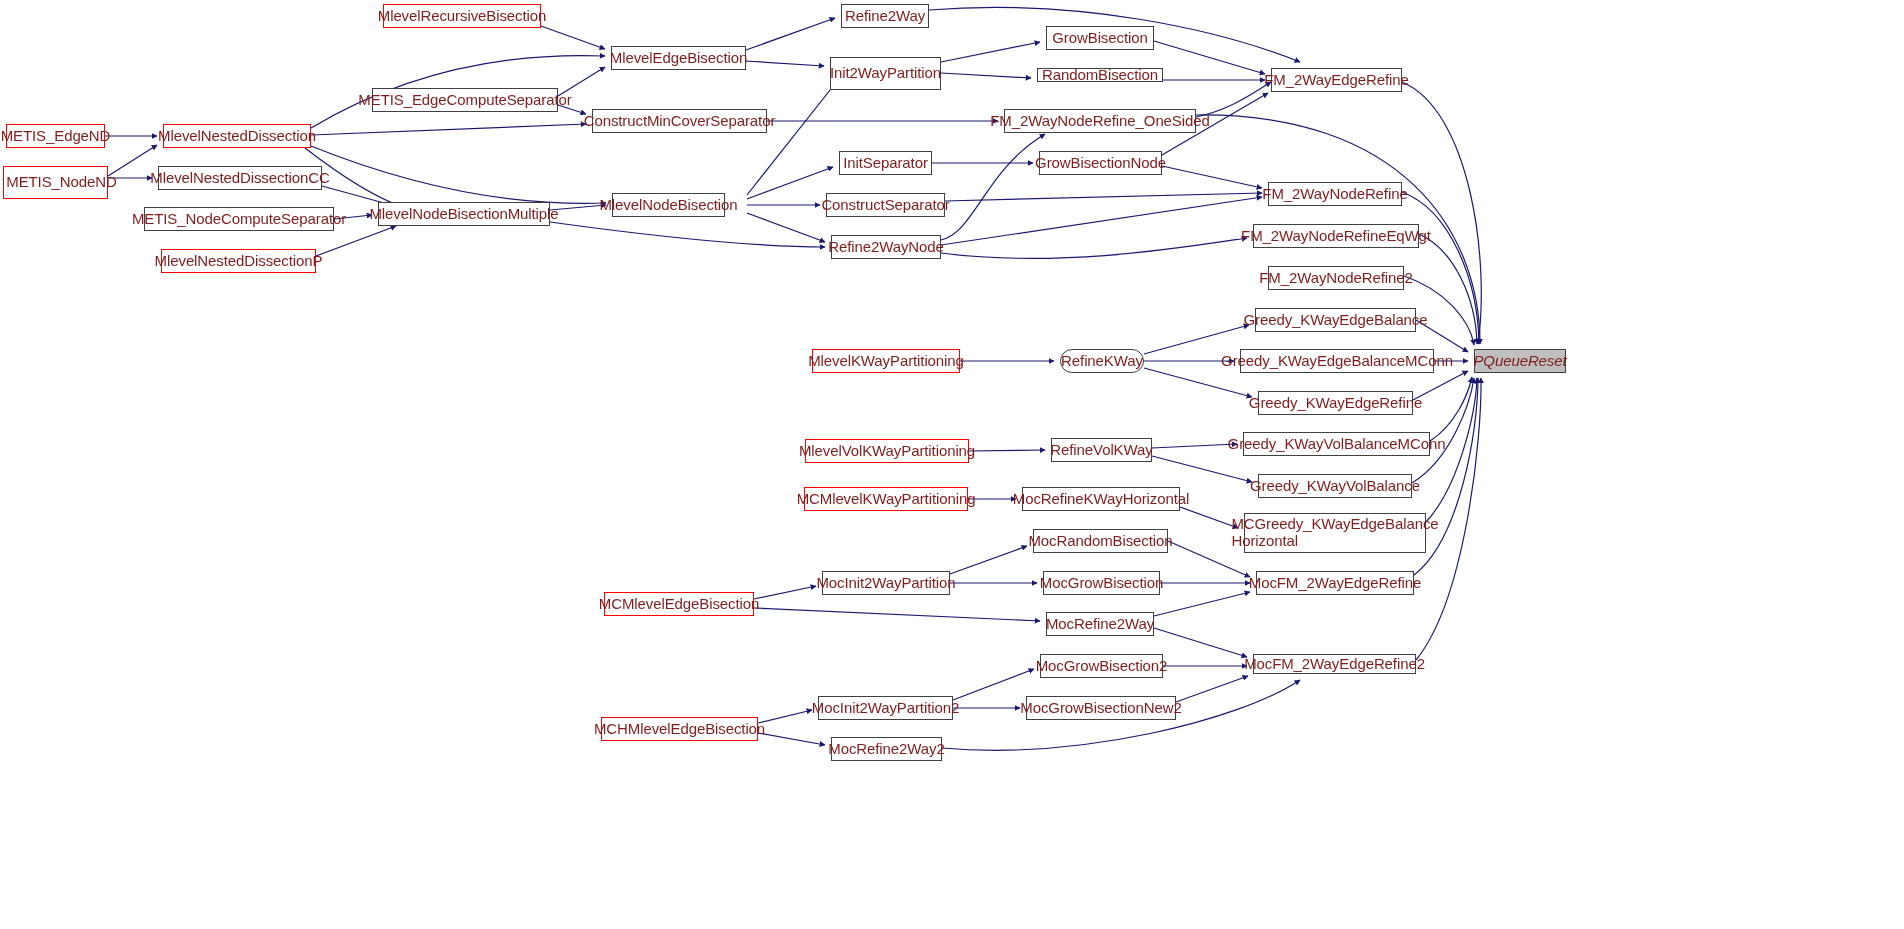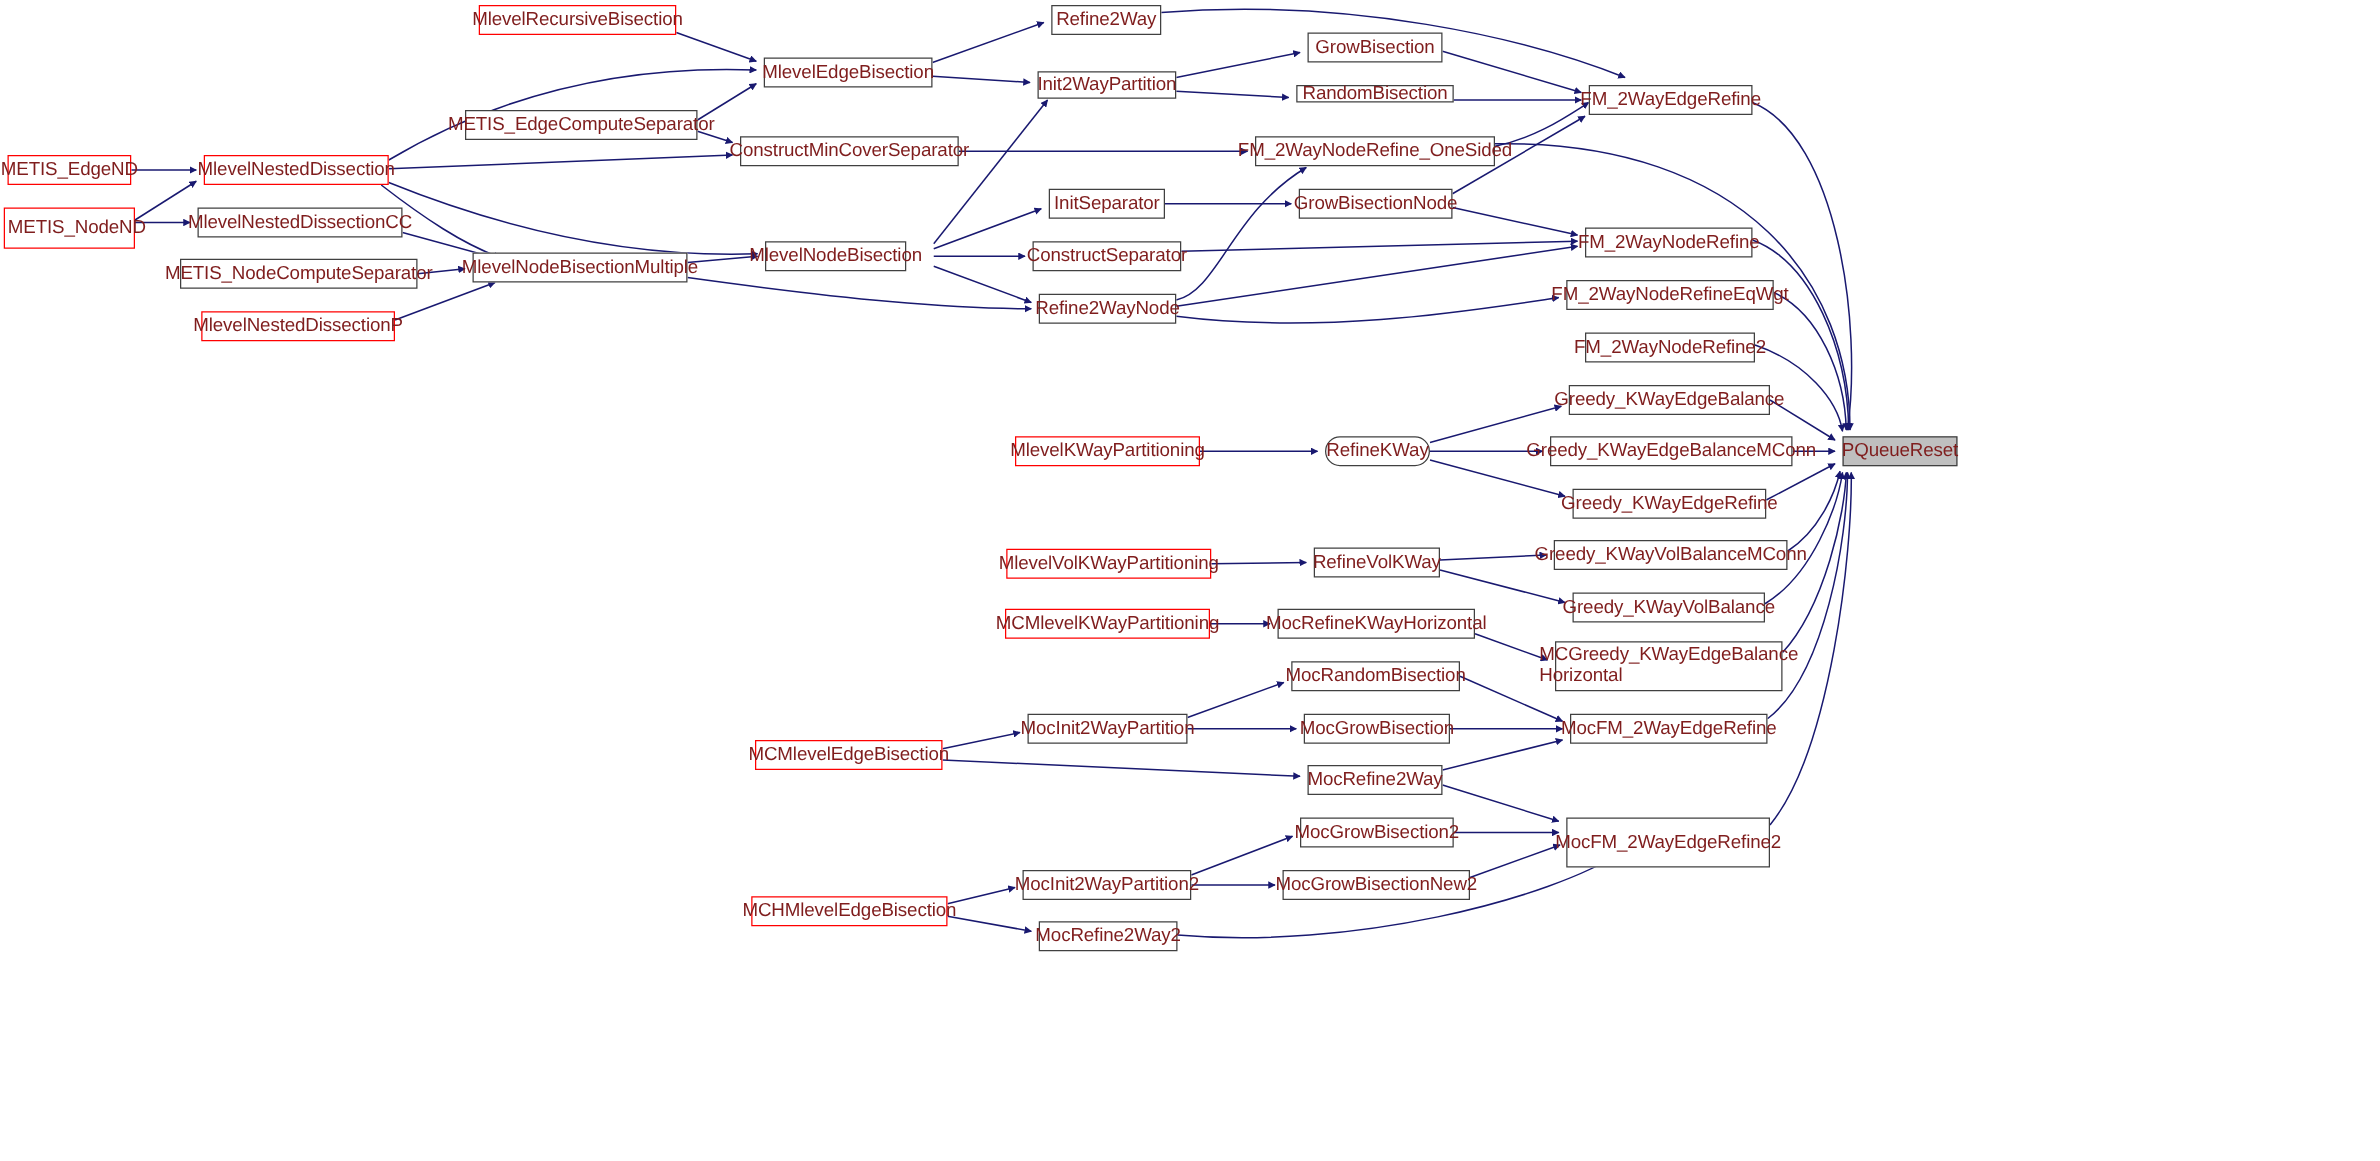--- a/index.html
+++ b/index.html
@@ -38,20 +38,21 @@
     white-space: pre;
     letter-spacing: -0.1px;
     z-index: 5;
   }
   .node.red {
     border: 1px solid #ff0000;
   }
   .node.current {
     background: #bfbfbf;
     border: 1px solid #404040;
+    font-style: italic;
   }
 </style>
 </head>
 <body>
 
 <div id="graph">
   <svg id="edges" viewBox="0 0 1904 929" xmlns="http://www.w3.org/2000/svg">
     <defs>
       <marker id="arrow" viewBox="0 0 10 10" refX="9" refY="5" markerWidth="5" markerHeight="5" orient="auto-start-reverse">
         <path d="M 0 0 L 10 5 L 0 10 z" fill="#191970"></path>
@@ -139,21 +140,21 @@
       <div class="node" style="left: 158px; top: 166px; width: 164px; height: 24px;">MlevelNestedDissectionCC</div>
       <div class="node" style="left: 144px; top: 207px; width: 190px; height: 24px;">METIS_NodeComputeSeparator</div>
       <div class="node red" style="left: 161px; top: 249px; width: 155px; height: 24px;">MlevelNestedDissectionP</div>
       <div class="node red" style="left: 383px; top: 4px; width: 158px; height: 24px;">MlevelRecursiveBisection</div>
       <div class="node" style="left: 372px; top: 88px; width: 186px; height: 24px;">METIS_EdgeComputeSeparator</div>
       <div class="node" style="left: 378px; top: 202px; width: 172px; height: 24px;">MlevelNodeBisectionMultiple</div>
       <div class="node" style="left: 611px; top: 46px; width: 135px; height: 24px;">MlevelEdgeBisection</div>
       <div class="node" style="left: 592px; top: 109px; width: 175px; height: 24px;">ConstructMinCoverSeparator</div>
       <div class="node" style="left: 612px; top: 193px; width: 113px; height: 24px;">MlevelNodeBisection</div>
       <div class="node" style="left: 841px; top: 4px; width: 88px; height: 24px;">Refine2Way</div>
-      <div class="node" style="left: 830px; top: 57px; width: 111px; height: 22px;">Init2WayPartition</div>
+      <div class="node" style="left: 830px; top: 57px; width: 111px; height: 33px;">Init2WayPartition</div>
       <div class="node" style="left: 839px; top: 151px; width: 93px; height: 24px;">InitSeparator</div>
       <div class="node" style="left: 826px; top: 193px; width: 119px; height: 24px;">ConstructSeparator</div>
       <div class="node" style="left: 831px; top: 235px; width: 110px; height: 24px;">Refine2WayNode</div>
       <div class="node" style="left: 1046px; top: 26px; width: 108px; height: 24px;">GrowBisection</div>
       <div class="node" style="left: 1037px; top: 68px; width: 126px; height: 14px;">RandomBisection</div>
       <div class="node" style="left: 1004px; top: 109px; width: 192px; height: 24px;">FM_2WayNodeRefine_OneSided</div>
       <div class="node" style="left: 1039px; top: 151px; width: 123px; height: 24px;">GrowBisectionNode</div>
       <div class="node" style="left: 1271px; top: 68px; width: 131px; height: 24px;">FM_2WayEdgeRefine</div>
       <div class="node" style="left: 1268px; top: 182px; width: 134px; height: 24px;">FM_2WayNodeRefine</div>
       <div class="node" style="left: 1253px; top: 224px; width: 166px; height: 24px;">FM_2WayNodeRefineEqWgt</div>
@@ -171,20 +172,20 @@
       <div class="node" style="left: 1051px; top: 438px; width: 101px; height: 24px;">RefineVolKWay</div>
       <div class="node red" style="left: 804px; top: 487px; width: 164px; height: 24px;">MCMlevelKWayPartitioning</div>
       <div class="node" style="left: 1022px; top: 487px; width: 158px; height: 24px;">MocRefineKWayHorizontal</div>
       <div class="node" style="left: 1033px; top: 529px; width: 135px; height: 24px;">MocRandomBisection</div>
       <div class="node" style="left: 822px; top: 571px; width: 128px; height: 24px;">MocInit2WayPartition</div>
       <div class="node" style="left: 1043px; top: 571px; width: 117px; height: 24px;">MocGrowBisection</div>
       <div class="node red" style="left: 604px; top: 592px; width: 150px; height: 24px;">MCMlevelEdgeBisection</div>
       <div class="node" style="left: 1046px; top: 612px; width: 108px; height: 24px;">MocRefine2Way</div>
       <div class="node" style="left: 1256px; top: 571px; width: 158px; height: 24px;">MocFM_2WayEdgeRefine</div>
       <div class="node" style="left: 1040px; top: 654px; width: 123px; height: 24px;">MocGrowBisection2</div>
-      <div class="node" style="left: 1253px; top: 654px; width: 163px; height: 40px;">MocFM_2WayEdgeRefine2</div>
+      <div class="node" style="left: 1253px; top: 654px; width: 163px; height: 20px;">MocFM_2WayEdgeRefine2</div>
       <div class="node" style="left: 818px; top: 696px; width: 135px; height: 24px;">MocInit2WayPartition2</div>
       <div class="node" style="left: 1026px; top: 696px; width: 150px; height: 24px;">MocGrowBisectionNew2</div>
       <div class="node red" style="left: 601px; top: 717px; width: 157px; height: 24px;">MCHMlevelEdgeBisection</div>
       <div class="node" style="left: 831px; top: 737px; width: 111px; height: 24px;">MocRefine2Way2</div>
       <div class="node current" style="left: 1474px; top: 349px; width: 92px; height: 24px;">PQueueReset</div>
     </div>
 </div>
 
 </body></html>

